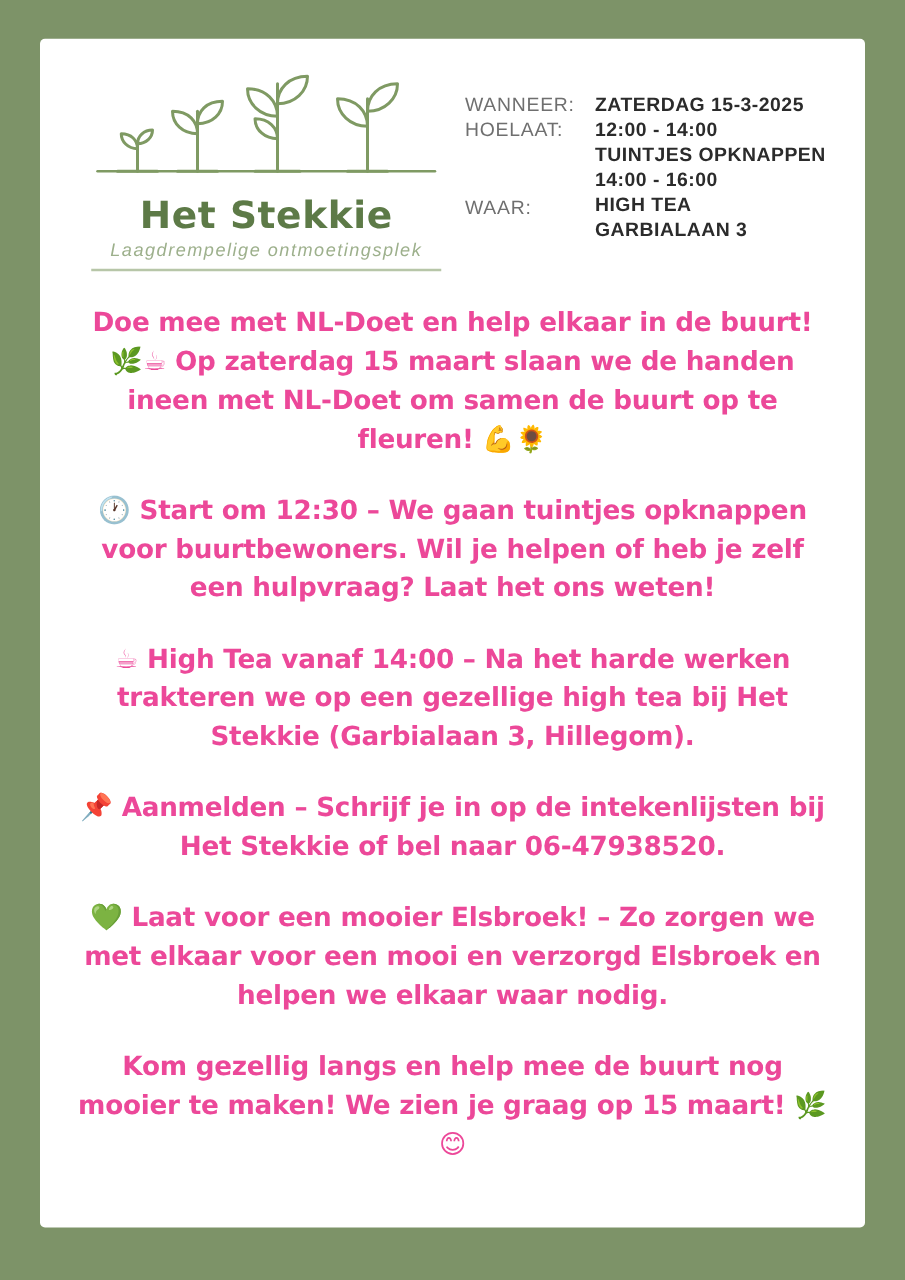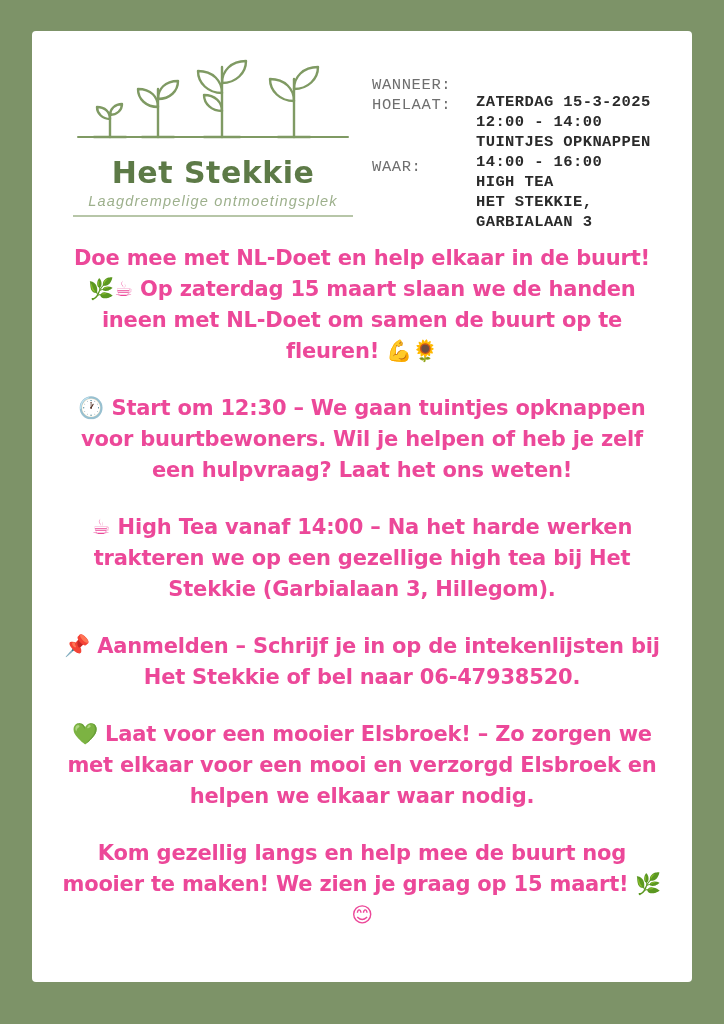--- a/index.html
+++ b/index.html
@@ -70,37 +70,36 @@
     background: #b7c6a8;
     margin: 6px auto 0 auto;
   }
 
   
   .details {
     flex: 1;
     display: flex;
     flex-direction: row;
     padding-top: 26px;
-    font-family: Liberation Mono, monospace;
+    font-family: Liberation Sans, sans-serif;
   }
   .det-labels {
     width: 104px;
     flex: 0 0 104px;
   }
   .det-label {
     color: #6f6f6f;
     font-size: 15.5px;
     letter-spacing: 0.6px;
     line-height: 20px;
     text-transform: uppercase;
   }
   .det-label.spacer-top { margin-top: 42px; }
   .det-values {
     flex: 1;
-    margin-top: 17px;
   }
   .det-value {
     color: #2b2b2b;
     font-size: 15.5px;
     font-weight: bold;
     letter-spacing: 0.4px;
     line-height: 20px;
     text-transform: uppercase;
   }
 
@@ -166,21 +165,20 @@
         <div class="det-label">WANNEER:</div>
         <div class="det-label">HOELAAT:</div>
         <div class="det-label spacer-top">WAAR:</div>
       </div>
       <div class="det-values">
         <div class="det-value">ZATERDAG 15-3-2025</div>
         <div class="det-value">12:00 - 14:00</div>
         <div class="det-value">TUINTJES OPKNAPPEN</div>
         <div class="det-value">14:00 - 16:00</div>
         <div class="det-value">HIGH TEA</div>
-        <div class="det-value">HET STEKKIE,</div>
         <div class="det-value">GARBIALAAN 3</div>
       </div>
     </div>
   </div>
 
   <div class="body">
     <p class="para">Doe mee met NL-Doet en help elkaar in de buurt! 🌿☕ Op zaterdag 15 maart slaan we de handen ineen met NL-Doet om samen de buurt op te fleuren! 💪🌻</p>
     <p class="para">🕐 Start om 12:30 – We gaan tuintjes opknappen voor buurtbewoners. Wil je helpen of heb je zelf een hulpvraag? Laat het ons weten!</p>
     <p class="para">☕ High Tea vanaf 14:00 – Na het harde werken trakteren we op een gezellige high tea bij Het Stekkie (Garbialaan 3, Hillegom).</p>
     <p class="para">📌 Aanmelden – Schrijf je in op de intekenlijsten bij Het Stekkie of bel naar 06-47938520.</p>

